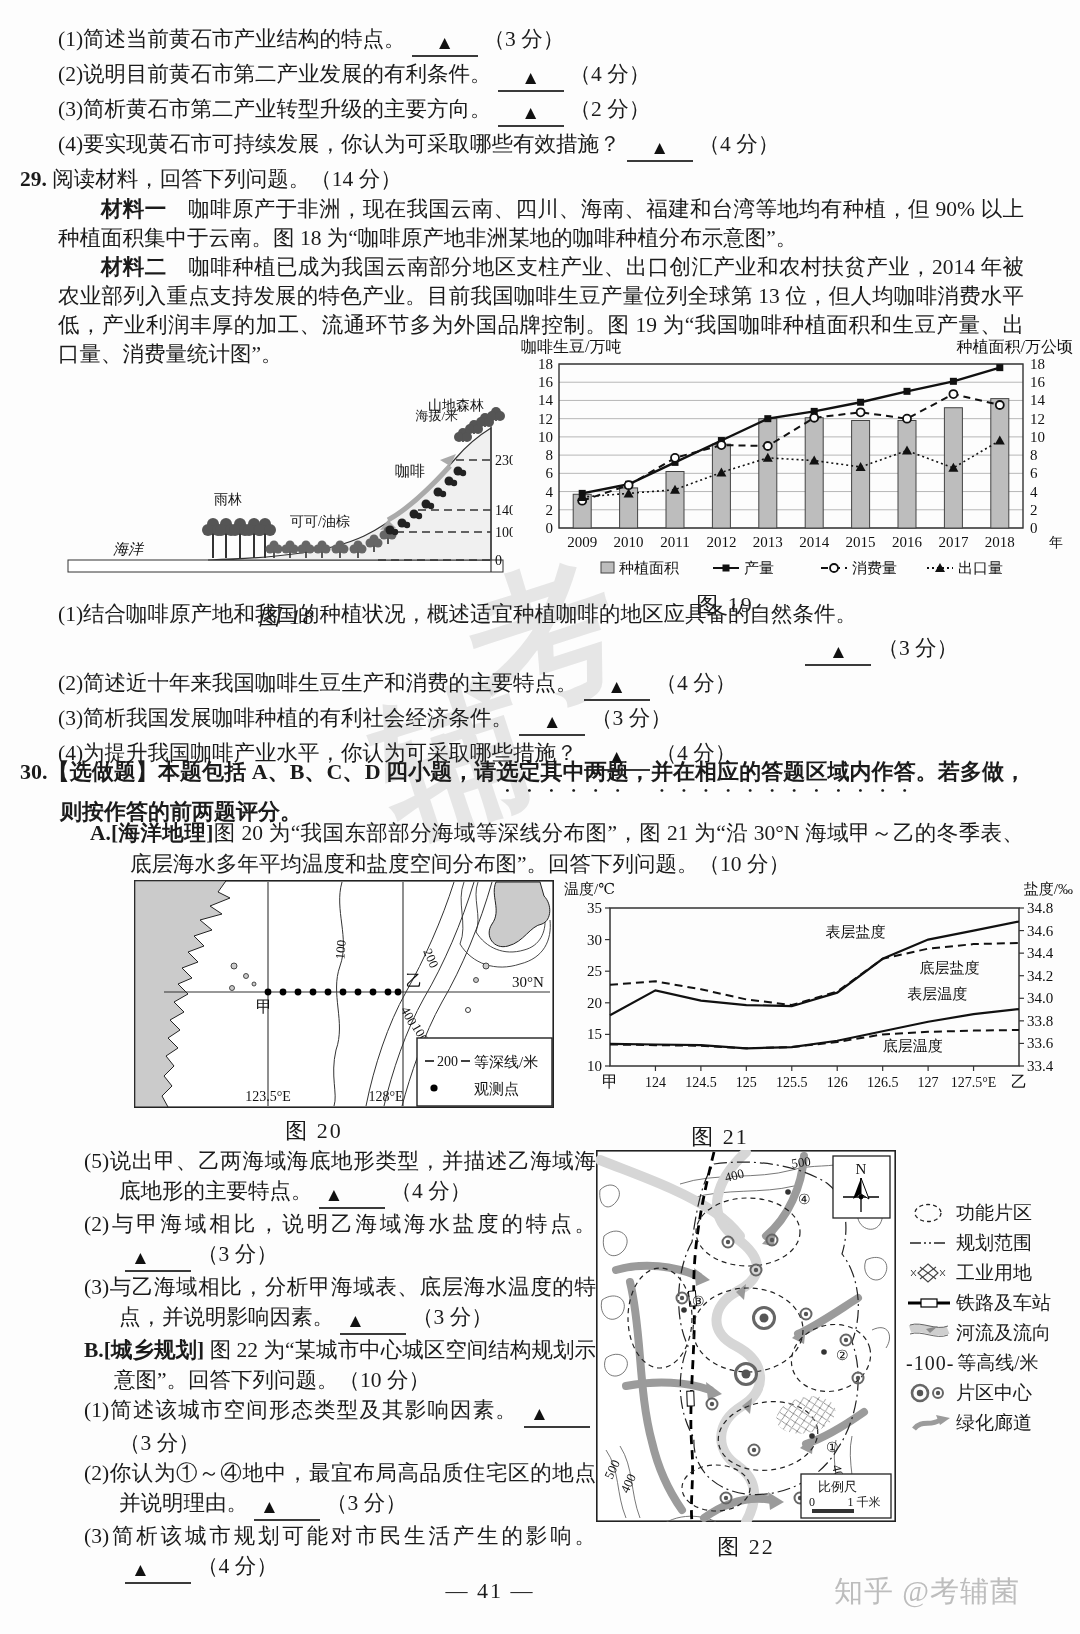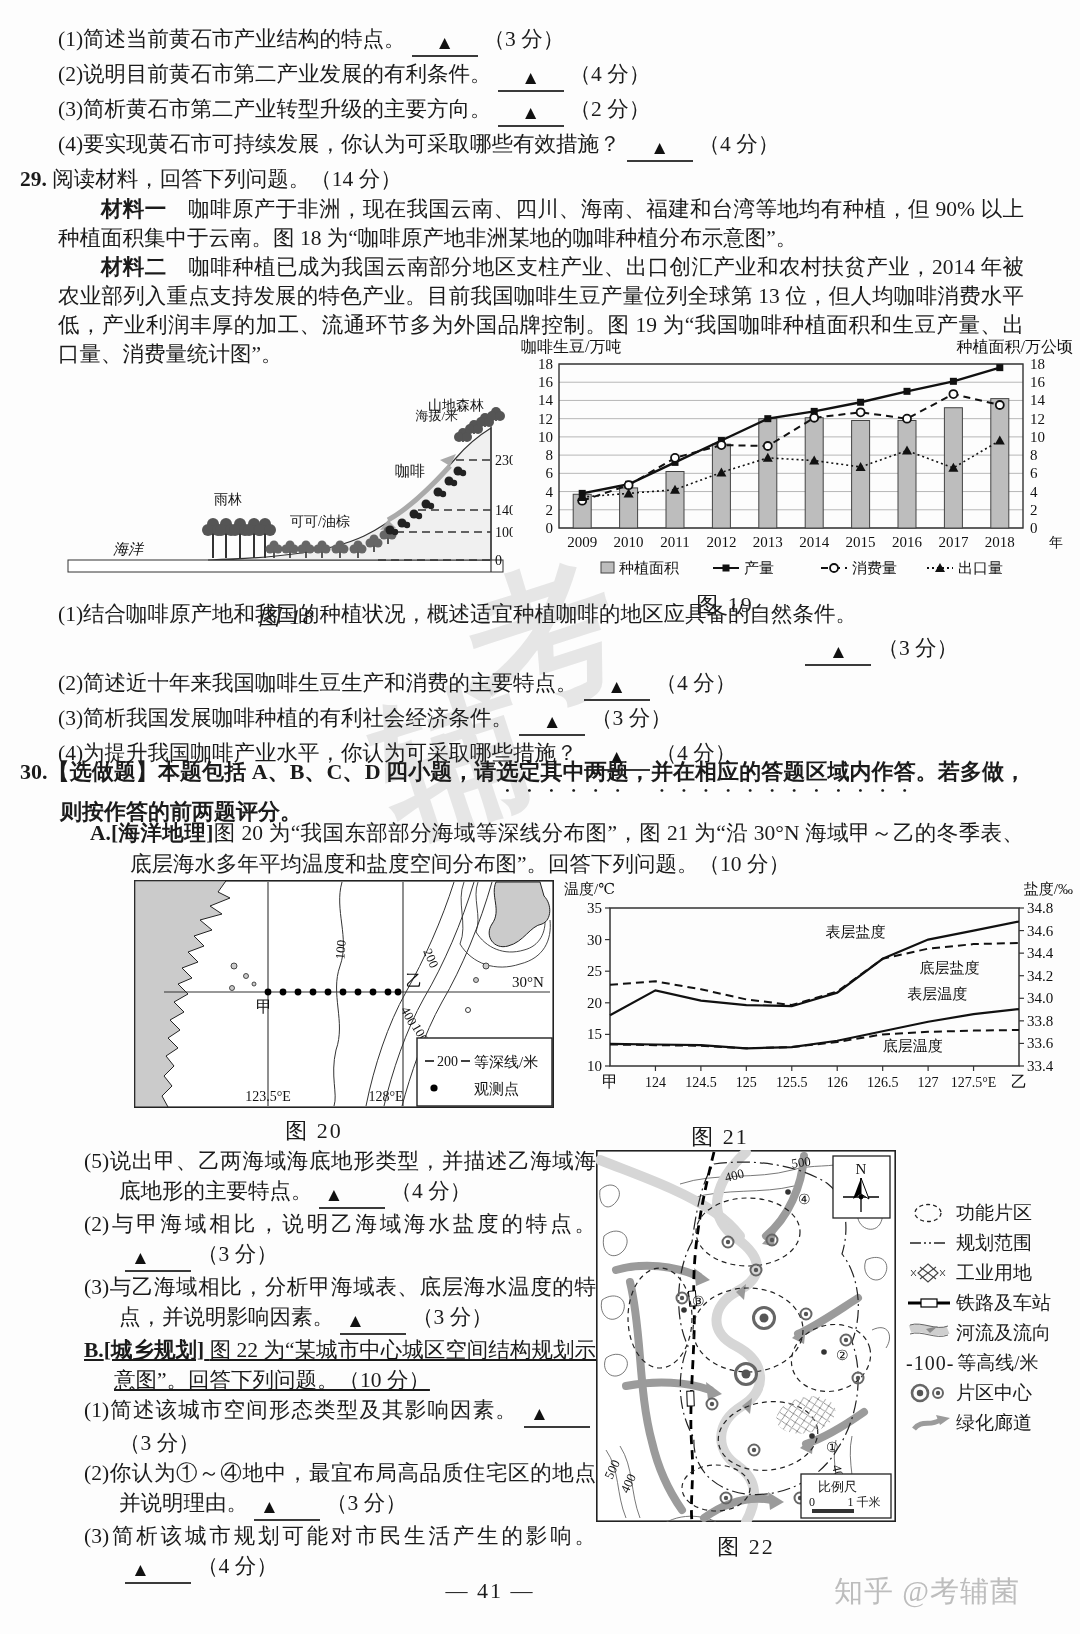--- a/index.html
+++ b/index.html
@@ -392,21 +392,21 @@
         <text x="377.20000000000005" y="121.008" font-size="15" text-anchor="middle">表层温度</text>
         <text x="352.65999999999997" y="172.832" font-size="15" text-anchor="middle">底层温度</text>
       </svg>
     <div class="cap" style="width:320px;margin-top:0px;">图 21</div>
   </div>
 
   <div class="abs" style="top:1146px;left:84px;width:512px;">
     <p class="qitem"><span>(5)说出甲、乙两海域海底地形类型，并描述乙海域海底地形的主要特点。</span><span class="bl"><span class="tri">▲</span></span><span>（4 分）</span></p>
     <p class="qitem"><span>(2)与甲海域相比，说明乙海域海水盐度的特点。</span><span class="bl"><span class="tri">▲</span></span><span>（3 分）</span></p>
     <p class="qitem"><span>(3)与乙海域相比，分析甲海域表、底层海水温度的特点，并说明影响因素。</span><span class="bl"><span class="tri">▲</span></span><span>（3 分）</span></p>
-    <p class="qitem" style="padding-left:30px;text-indent:-30px;text-decoration:underline;"><span class="b">B.</span><span class="b">[城乡规划]</span> <span>图 22 为“某城市中心城区空间结构规划示意图”。回答下列问题。（10 分）</span></p>
+    <p class="qitem" style="padding-left:30px;text-indent:-30px;"><span class="b">B.</span><span class="b">[城乡规划]</span> <span>图 22 为“某城市中心城区空间结构规划示意图”。回答下列问题。（10 分）</span></p>
     <p class="qitem"><span>(1)简述该城市空间形态类型及其影响因素。</span><span class="bl"><span class="tri">▲</span></span><span>（3 分）</span></p>
     <p class="qitem"><span>(2)你认为①～④地中，最宜布局高品质住宅区的地点并说明理由。</span><span class="bl"><span class="tri">▲</span></span><span>（3 分）</span></p>
     <p class="qitem"><span>(3)简析该城市规划可能对市民生活产生的影响。</span><span class="bl"><span class="tri">▲</span></span><span>（4 分）</span></p>
   </div>
 
   <div class="abs" style="top:1150px;left:596px;display:flex;">
     <div>
       <svg width="300" height="372" viewBox="0 0 300 372">
         <defs>
           <pattern id="xhatch" width="9" height="9" patternUnits="userSpaceOnUse">

